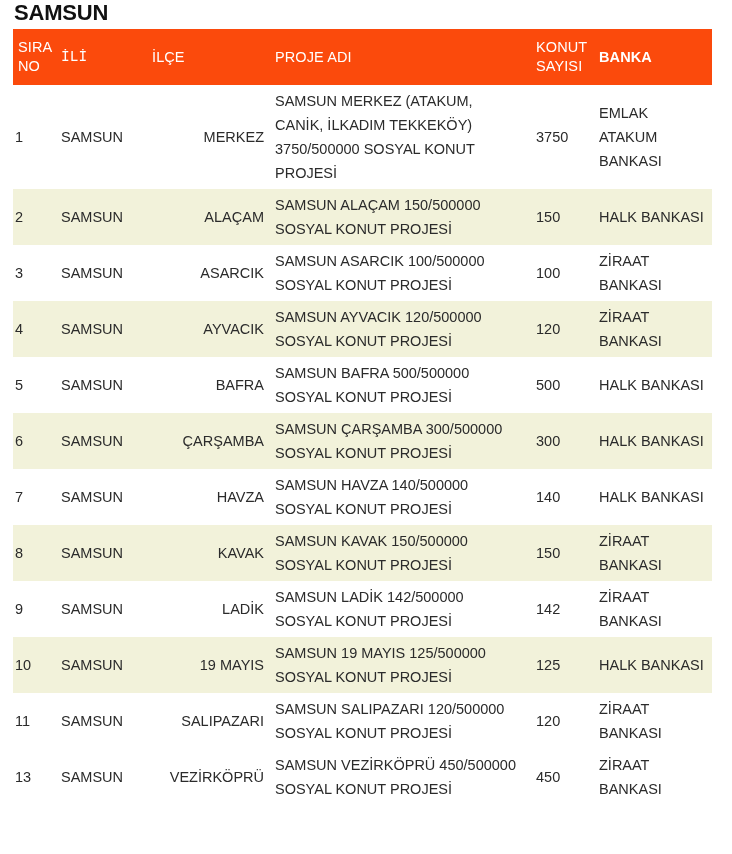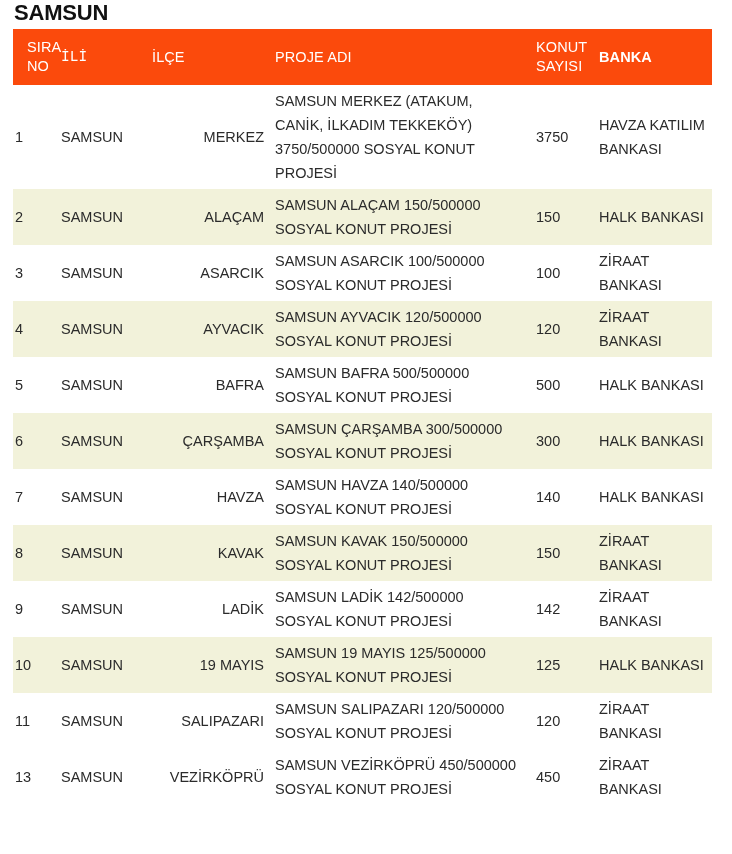--- a/index.html
+++ b/index.html
@@ -54,21 +54,21 @@
     color: #ffffff;
     font-weight: normal;
     font-size: 14.5px;
     text-align: left;
     vertical-align: middle;
     line-height: 19px;
     padding: 9px 6px 9px 0;
     border: none;
     letter-spacing: 0.1px;
   }
-  thead th.th-sira  { padding-left: 14px; }
+  thead th.th-sira  { padding-left: 5px; }
   thead th.th-il    { padding-left: 3px; font-family: Liberation Mono, monospace; }
   thead th.th-ilce  { padding-left: 1px; }
   thead th.th-proje { padding-left: 5px; margin-top: 8px; }
   thead th.th-konut { padding-left: 6px; }
   thead th.th-banka { padding-left: 3px; font-weight: bold; }
 
   tbody td {
     vertical-align: middle;
     text-align: left;
     line-height: 24px;
@@ -113,21 +113,21 @@
         <th class="th-banka">BANKA</th>
       </tr>
     </thead>
     <tbody id="table-body">
         <tr class="row-odd">
           <td class="td-sira">1</td>
           <td class="td-il">SAMSUN</td>
           <td class="td-ilce">MERKEZ</td>
           <td class="td-proje">SAMSUN MERKEZ (ATAKUM, CANİK, İLKADIM TEKKEKÖY) 3750/500000 SOSYAL KONUT PROJESİ</td>
           <td class="td-konut">3750</td>
-          <td class="td-banka">HAVZA KATILIM BANKASI</td>
+          <td class="td-banka">EMLAK ATAKUM BANKASI</td>
         </tr>
         <tr class="row-even">
           <td class="td-sira">2</td>
           <td class="td-il">SAMSUN</td>
           <td class="td-ilce">ALAÇAM</td>
           <td class="td-proje">SAMSUN ALAÇAM 150/500000 SOSYAL KONUT PROJESİ</td>
           <td class="td-konut">150</td>
           <td class="td-banka">HALK BANKASI</td>
         </tr>
         <tr class="row-odd">

